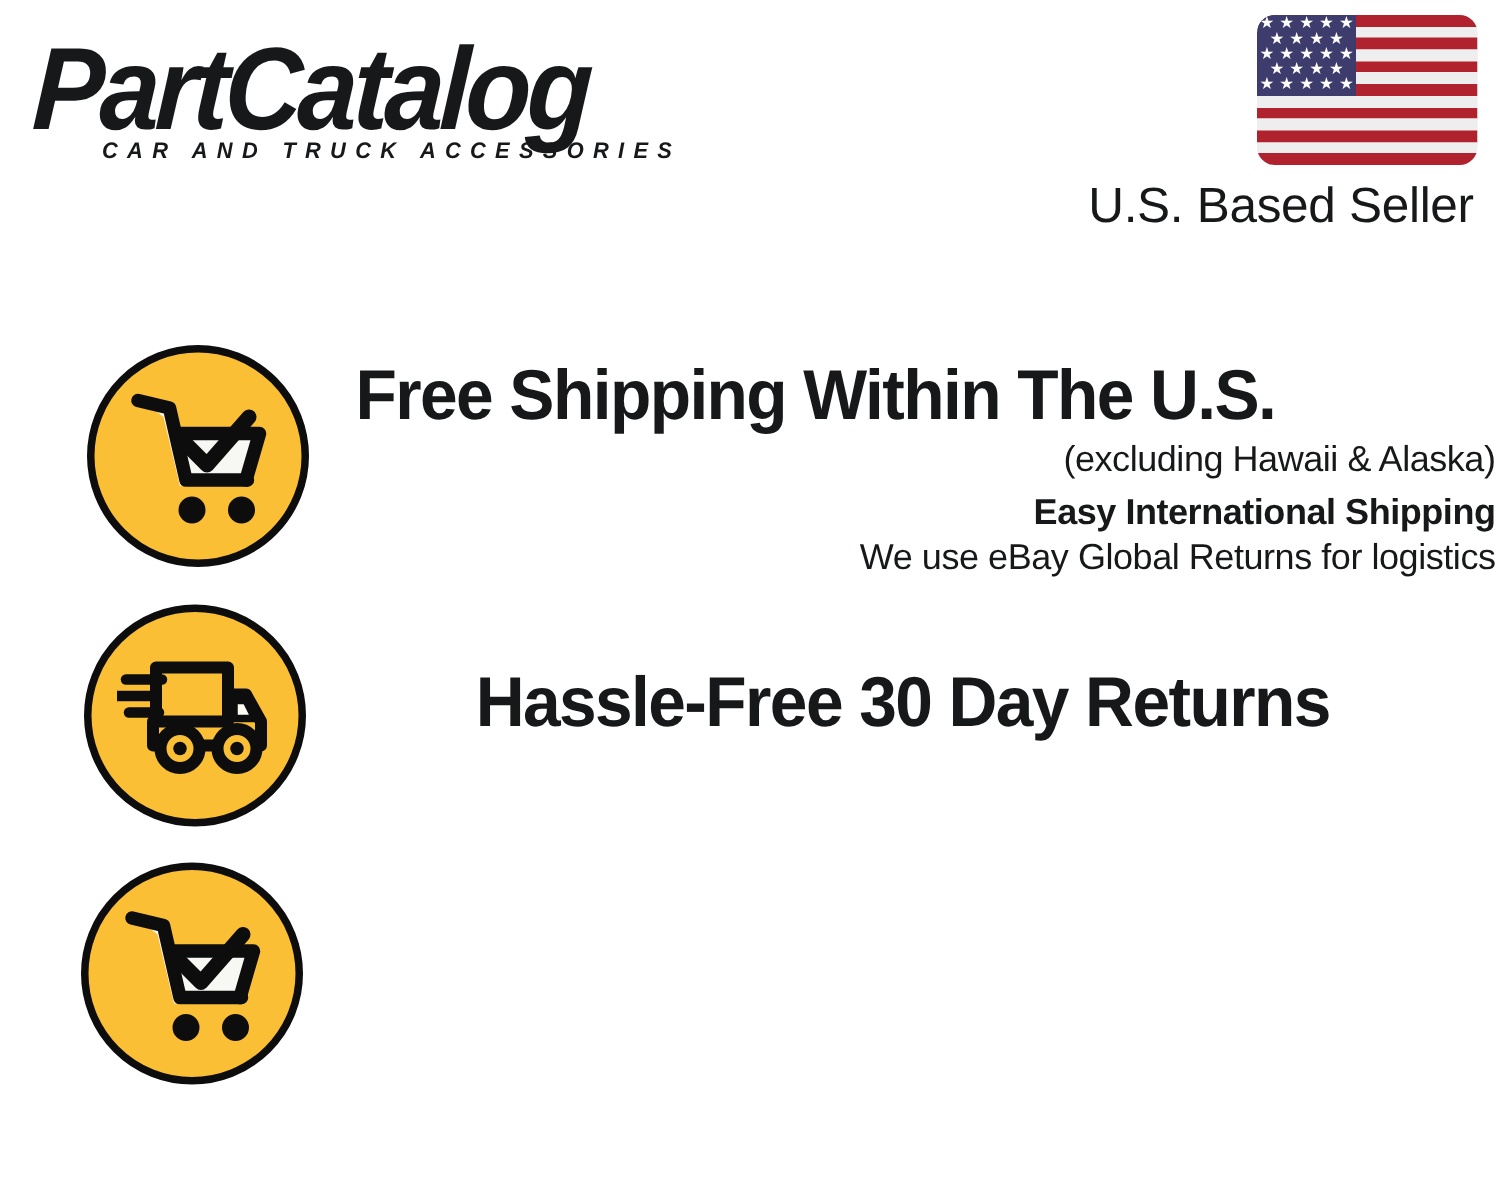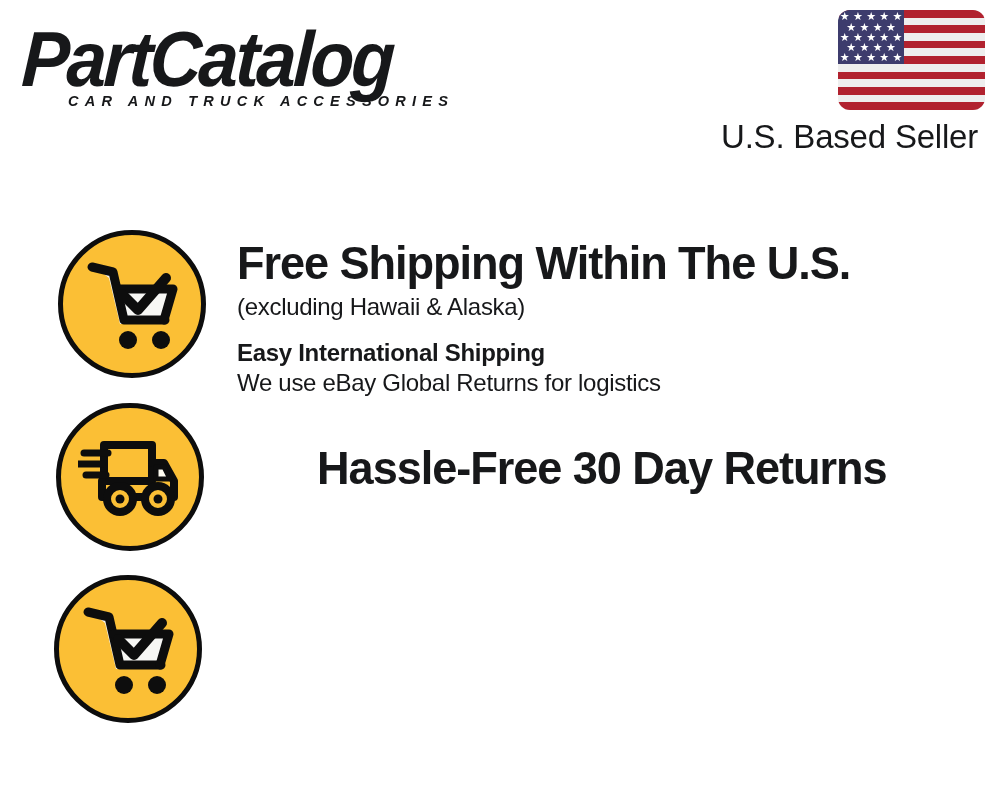--- a/index.html
+++ b/index.html
@@ -96,21 +96,21 @@
     font-size: 11px;
     line-height: 11px;
     transform: translate(-50%, -50%);
   }
 
   .seller-label {
     position: absolute;
     left: 721px;
     top: 118px;
     width: 266px;
-    text-align: left;
+    text-align: center;
     font-family: "Liberation Sans", sans-serif;
     font-size: 33px;
     font-weight: normal;
     letter-spacing: -0.2px;
     color: #17181a;
     white-space: nowrap;
   }
 
   
   .features {
@@ -167,24 +167,25 @@
   }
   .subline {
     font-family: "Liberation Sans", sans-serif;
     font-size: 24px;
     font-weight: normal;
     letter-spacing: -0.3px;
     line-height: 1.18;
     color: #17181a;
     white-space: nowrap;
     margin-top: 5px;
+    text-align: right;
   }
   .subline.bold {
     font-weight: bold;
-    margin-top: 18px;
+    margin-top: 7px;
   }
   .subline.tight {
     margin-top: 2px;
   }
 
   .feature-1 .ftext { top: 8px; }
   .feature-2 .ftext { top: 40px; }
   .feature-3 .ftext { top: 41px; }
 </style>
 </head>

